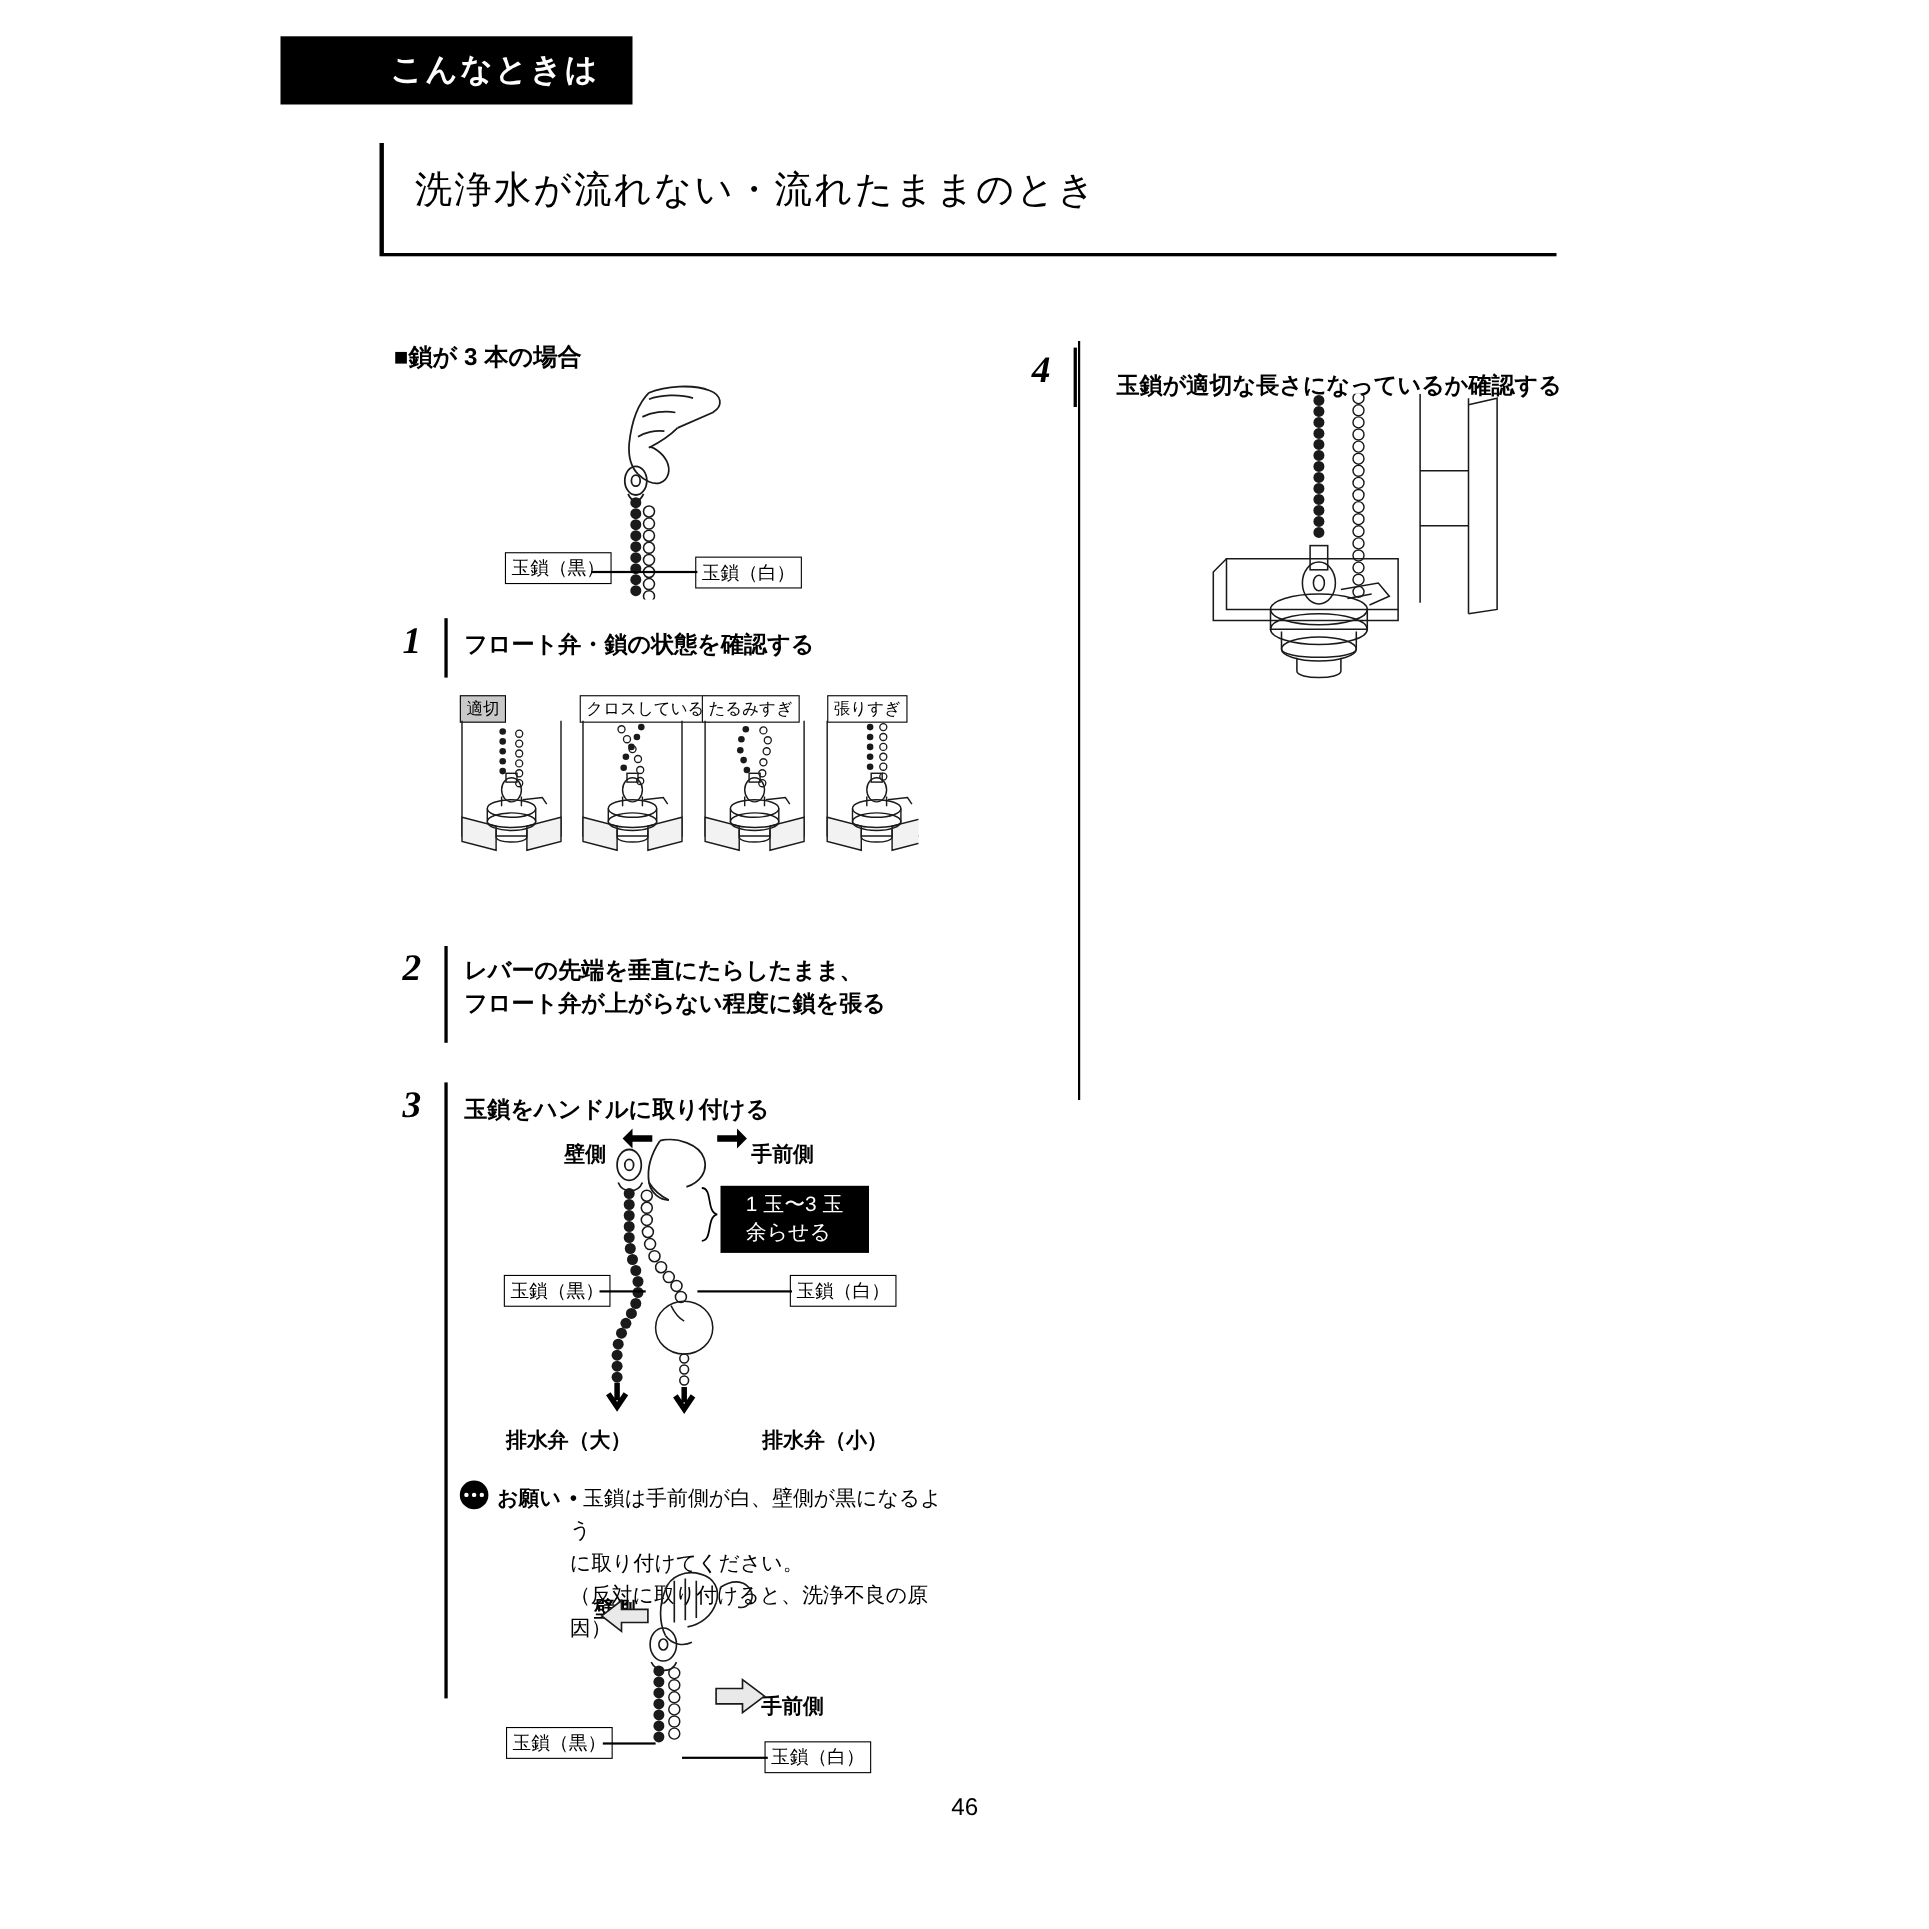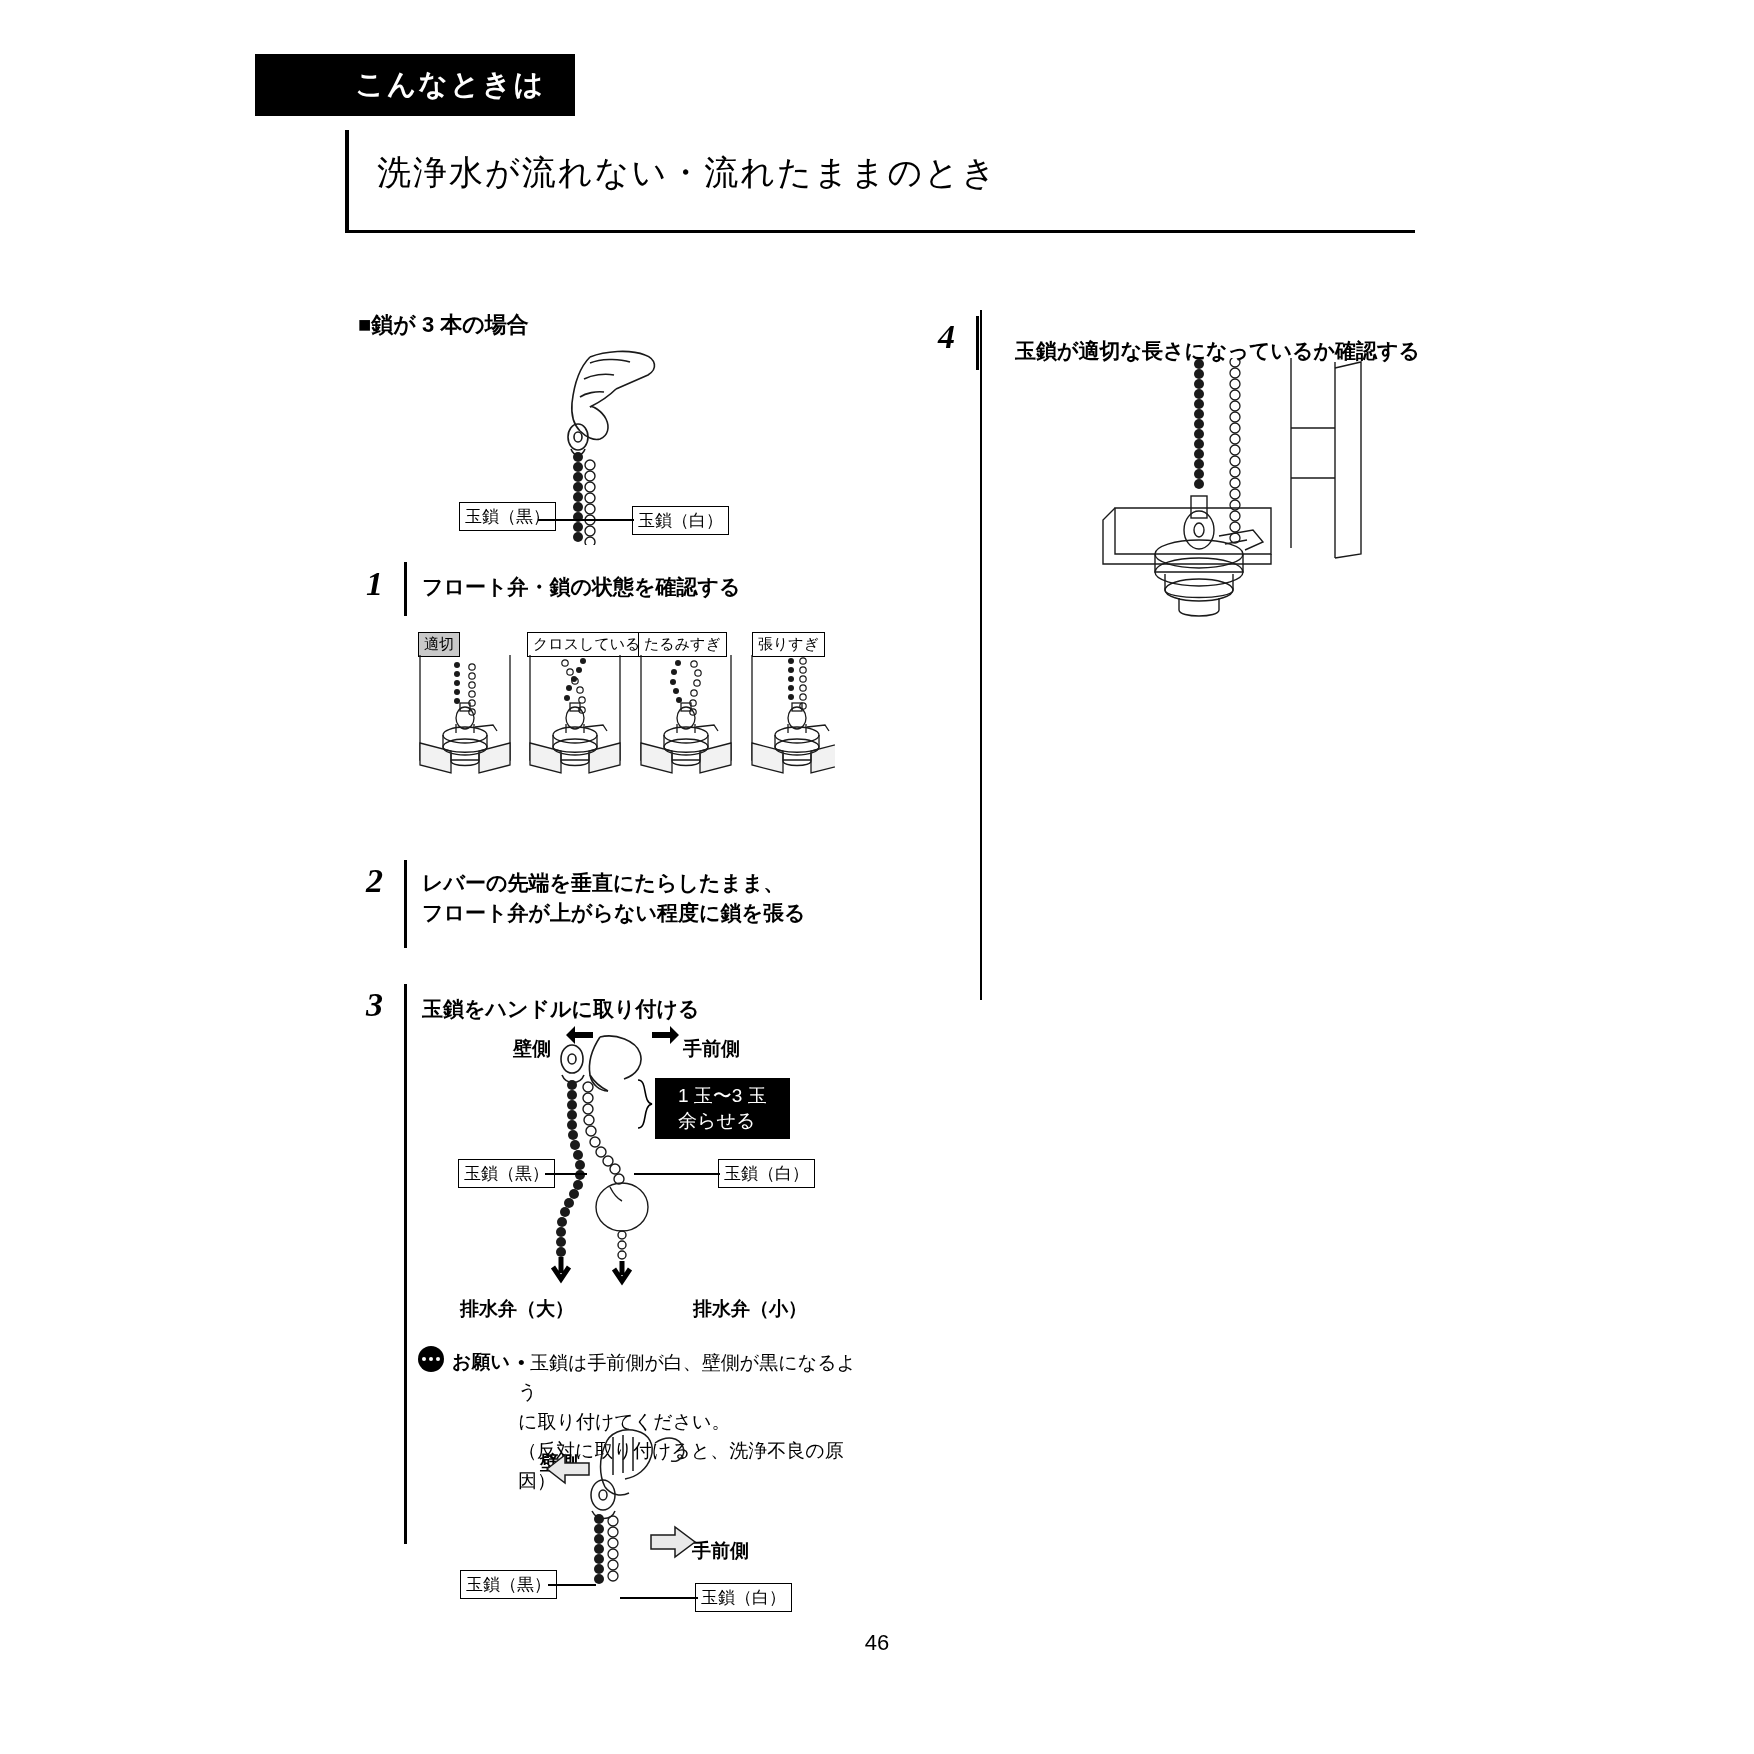--- a/index.html
+++ b/index.html
@@ -32,21 +32,20 @@
     height: 62px;
     background: #000000;
     color: #ffffff;
     font-size: 29px;
     font-weight: bold;
     letter-spacing: 2px;
     display: flex;
     align-items: center;
     padding-left: 100px;
     box-sizing: border-box;
-    margin-top: 21px;
   }
   .title-wrap {
     position: absolute;
     left: 345px;
     top: 130px;
     width: 1070px;
     height: 110px;
   }
   .title-wrap .vbar {
     position: absolute;

